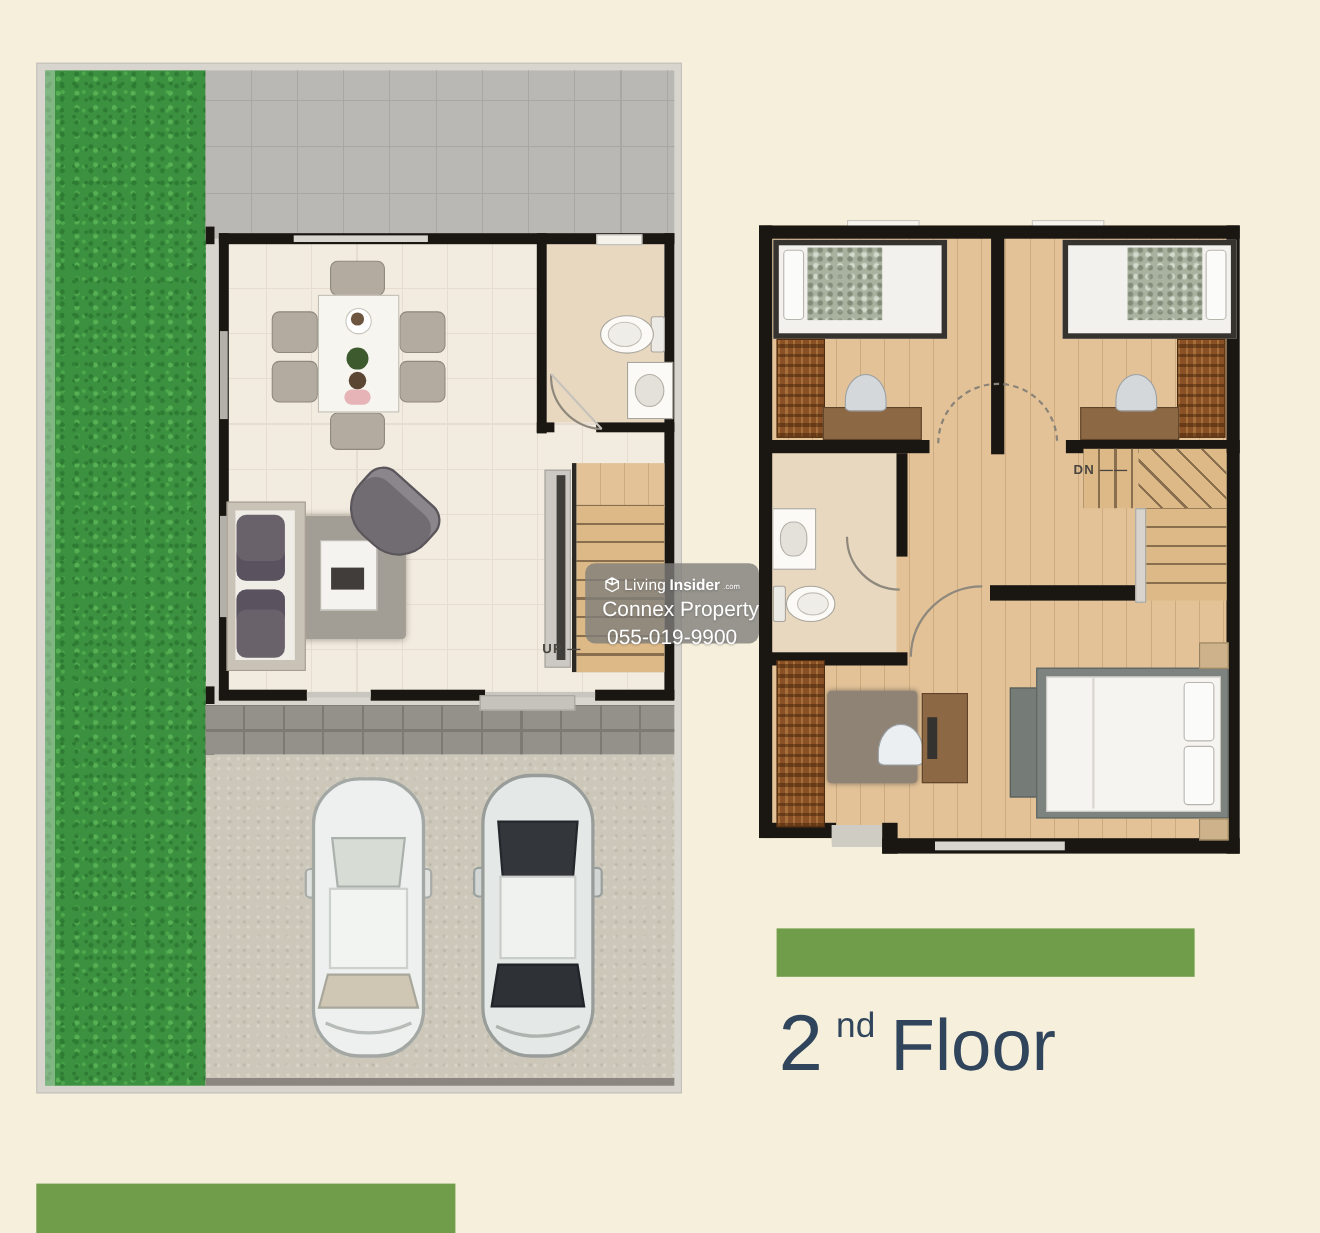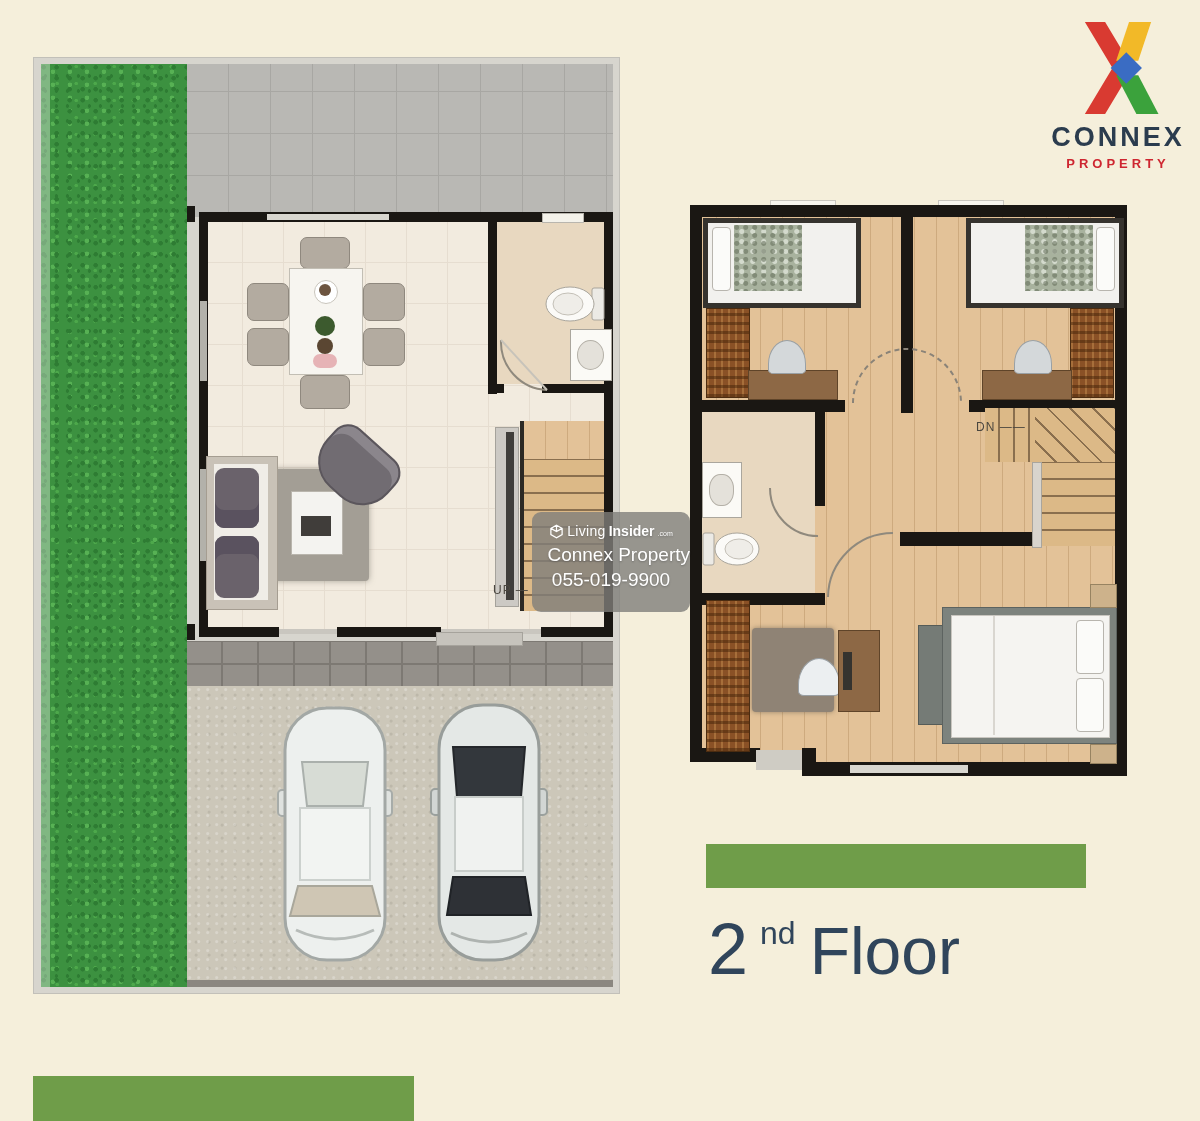--- a/index.html
+++ b/index.html
@@ -53,40 +53,40 @@
   .halfchair{background:#d4d8da;border:1px solid #9aa0a4;border-radius:50% 50% 14% 14% / 70% 70% 12% 12%;}
   .rug{border-radius:4px;}
   
   .bed-s{border:5px solid #36332e;background:#f2f1ee;}
   .blanket{background-color:#a8b29e;
     background-image:radial-gradient(circle at 30% 30%, rgba(90,100,80,.5) 0 2px, transparent 3px),
       radial-gradient(circle at 70% 65%, rgba(230,235,225,.7) 0 2px, transparent 3px);
     background-size:9px 8px,11px 10px;}
   .pillow{background:#fbfbf9;border:1px solid #b8b5ae;border-radius:4px;}
   
-  .wm{left:532px;top:512px;width:158px;height:100px;background:rgba(128,126,123,.8);
+  .wm{left:532px;top:512px;width:158px;height:73px;background:rgba(128,126,123,.8);
       border-radius:9px;color:#fff;text-align:center;
       text-shadow:0 1px 2px rgba(60,60,60,.4);}
   .wm-l1{margin-top:11px;font-size:14px;display:flex;justify-content:center;align-items:center;gap:3px;}
   .wm-l1 .lt{font-weight:300;letter-spacing:.3px;}
   .wm-l1 .bd{font-weight:700;}
   .wm-l1 .sm{font-size:7px;align-self:flex-end;margin-bottom:2px;}
   .wm-l2{font-size:19px;font-weight:300;margin-top:5px;text-align:right;}
   .wm-l3{font-size:19px;font-weight:300;margin-top:3px;}
   
   .brand{left:1045px;top:22px;width:146px;text-align:center;}
   .brand-name{font-size:27px;font-weight:700;letter-spacing:3px;color:#2b3c4e;margin-top:4px;}
   .brand-tag{font-size:13px;font-weight:700;letter-spacing:4px;color:#ce2630;margin-top:3px;}
   
   .bar{background:#6f9d49;}
   .floor-label{left:708px;top:908px;width:420px;color:#30455b;}
   .fl-num{font-size:72px;}
   .fl-ord{font-size:32px;position:relative;top:-30px;left:12px;}
   .fl-word{font-size:66px;margin-left:26px;}
-  .lbl-sm{font-size:12px;font-weight:400;color:#4a463f;letter-spacing:1px;padding-left:24px;}
+  .lbl-sm{font-size:12px;font-weight:700;color:#4a463f;letter-spacing:1px;padding-left:24px;}
 </style>
 </head>
 <body>
 
 <div class="stage">
 
   <div class="abs plan1">
 
     <div class="abs grass" style="left:7px;top:6px;width:146px;height:923px;"></div>
     <div class="abs" style="left:7px;top:6px;width:9px;height:923px;background:rgba(255,255,255,.35);"></div>
@@ -260,30 +260,20 @@
     <div class="abs" style="left:400px;top:384px;width:25px;height:22px;background:#cdb28b;border:1px solid #97severe;border:1px solid #978361;"></div>
     <div class="abs" style="left:400px;top:544px;width:25px;height:18px;background:#cdb28b;border:1px solid #978361;"></div>
 
     <svg class="abs" style="left:0;top:0;" width="437" height="590" viewBox="0 0 437 590">
       <path d="M 163 203 A 54 54 0 0 1 271 203" fill="none" stroke="#8a8378" stroke-width="2" stroke-dasharray="5 4"></path>
       <path d="M 80 288 A 48 48 0 0 0 128 336" fill="none" stroke="#8f897d" stroke-width="2"></path>
       <path d="M 138 397 A 65 65 0 0 1 203 333" fill="none" stroke="#8f897d" stroke-width="2"></path>
     </svg>
   </div>
 
-  <div class="abs brand">
-    <svg width="104" height="92" viewBox="0 0 104 100">
-      <polygon points="16,0 38,0 68,50 38,100 16,100 46,50" fill="#d93a31"></polygon>
-      <polygon points="64,0 88,0 74,42 50,42" fill="#f2b928"></polygon>
-      <polygon points="50,58 74,58 96,100 72,100" fill="#3ba23c"></polygon>
-      <polygon points="61,33 78,50 61,67 44,50" fill="#3a6cc3"></polygon>
-    </svg>
-    <div class="brand-name">CONNEX</div>
-    <div class="brand-tag">PROPERTY</div>
-  </div>
 
   <div class="abs wm">
     <div class="wm-l1">
       <svg width="15" height="15" viewBox="0 0 24 24">
         <path d="M12 2 L21 7 L21 17 L12 22 L3 17 L3 7 Z M12 2 L12 12 M3 7 L12 12 L21 7" fill="none" stroke="#ffffff" stroke-width="2"></path>
       </svg>
       <span class="lt">Living</span>
         <span class="bd">Insider</span>
         <span class="sm">.com</span>
     </div>

